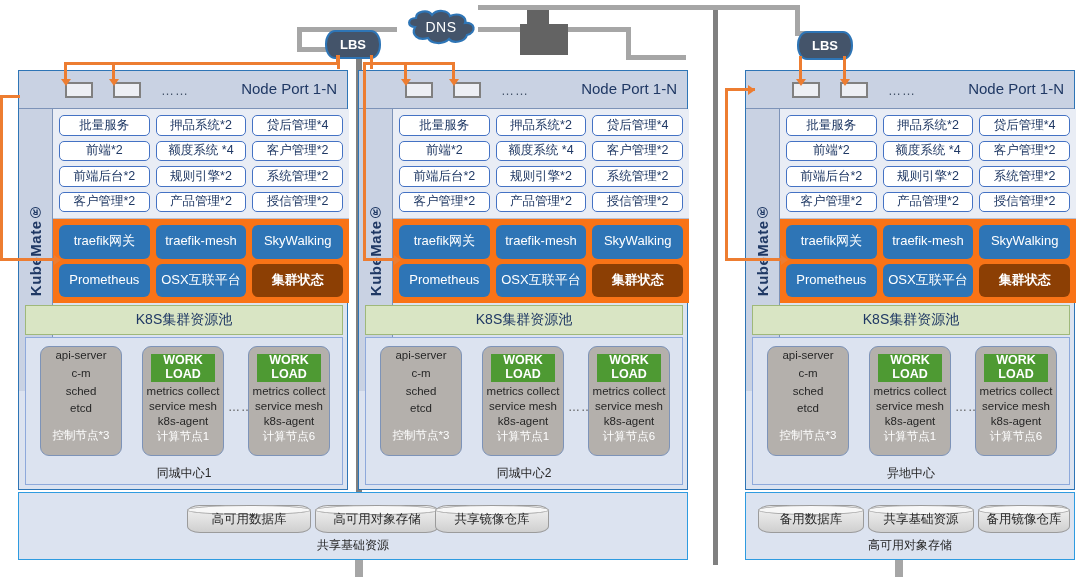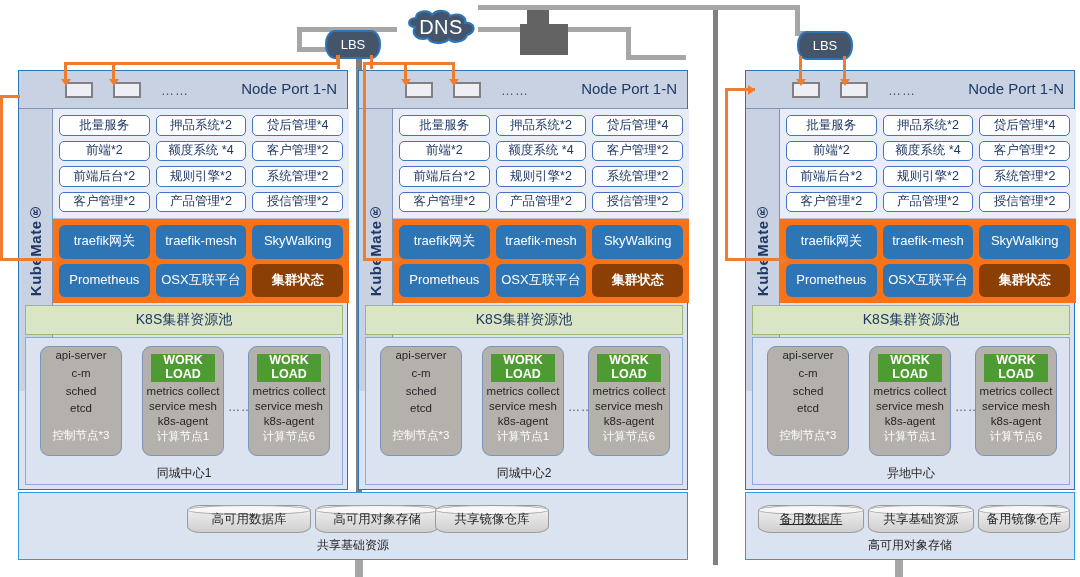--- a/index.html
+++ b/index.html
@@ -15,28 +15,28 @@
 
   
   .oline{position:absolute;background:#ED7D31;}
   .oarrow{position:absolute;width:0;height:0;border-left:5px solid transparent;
           border-right:5px solid transparent;border-top:7px solid #ED7D31;}
   .oarrow-r{position:absolute;width:0;height:0;border-top:5px solid transparent;
           border-bottom:5px solid transparent;border-left:7px solid #ED7D31;}
 
   
   .dns{position:absolute;display:flex;align-items:center;justify-content:center;
-       color:#ffffff;font-size:20px;letter-spacing:.5px;}
+       color:#ffffff;font-size:14px;letter-spacing:.5px;}
   .dns svg{position:absolute;left:0;top:0;}
   .dns span{position:relative;z-index:2;}
 
   
   .lbs{position:absolute;background:#44546A;border:2px solid #2E75B6;
        border-radius:10px/14px;color:#fff;font-size:13px;
-       display:flex;align-items:center;justify-content:center;}
+       display:flex;align-items:center;justify-content:center;font-weight:bold;}
 
   
   .gblock{position:absolute;background:#636363;}
 
   
   .panel{position:absolute;background:#DCE3F0;border:1px solid #2E75B6;
          box-sizing:border-box;}
 
   .nodeport{position:absolute;left:0;top:0;right:0;height:38px;
             background:#C9D2E3;border-bottom:1px solid #7D93B8;
@@ -433,21 +433,21 @@
     <div class="cyl" style="left:296px;width:122px;">
       <span>高可用对象存储</span>
     </div>
     <div class="cyl" style="left:416px;width:112px;">
       <span>共享镜像仓库</span>
     </div>
     <div class="infralabel" style="left:0;right:0;bottom:5px;">共享基础资源</div>
   </div>
 
   <div class="infra" style="left:745px;top:492px;width:330px;height:68px;">
-    <div class="cyl" style="left:12px;width:104px;text-decoration:underline;">
+    <div class="cyl" style="left:12px;width:104px;">
       <span>备用数据库</span>
     </div>
     <div class="cyl" style="left:122px;width:104px;">
       <span>共享基础资源</span>
     </div>
     <div class="cyl" style="left:232px;width:90px;">
       <span>备用镜像仓库</span>
     </div>
     <div class="infralabel" style="left:0;right:0;bottom:5px;">高可用对象存储</div>
   </div>

